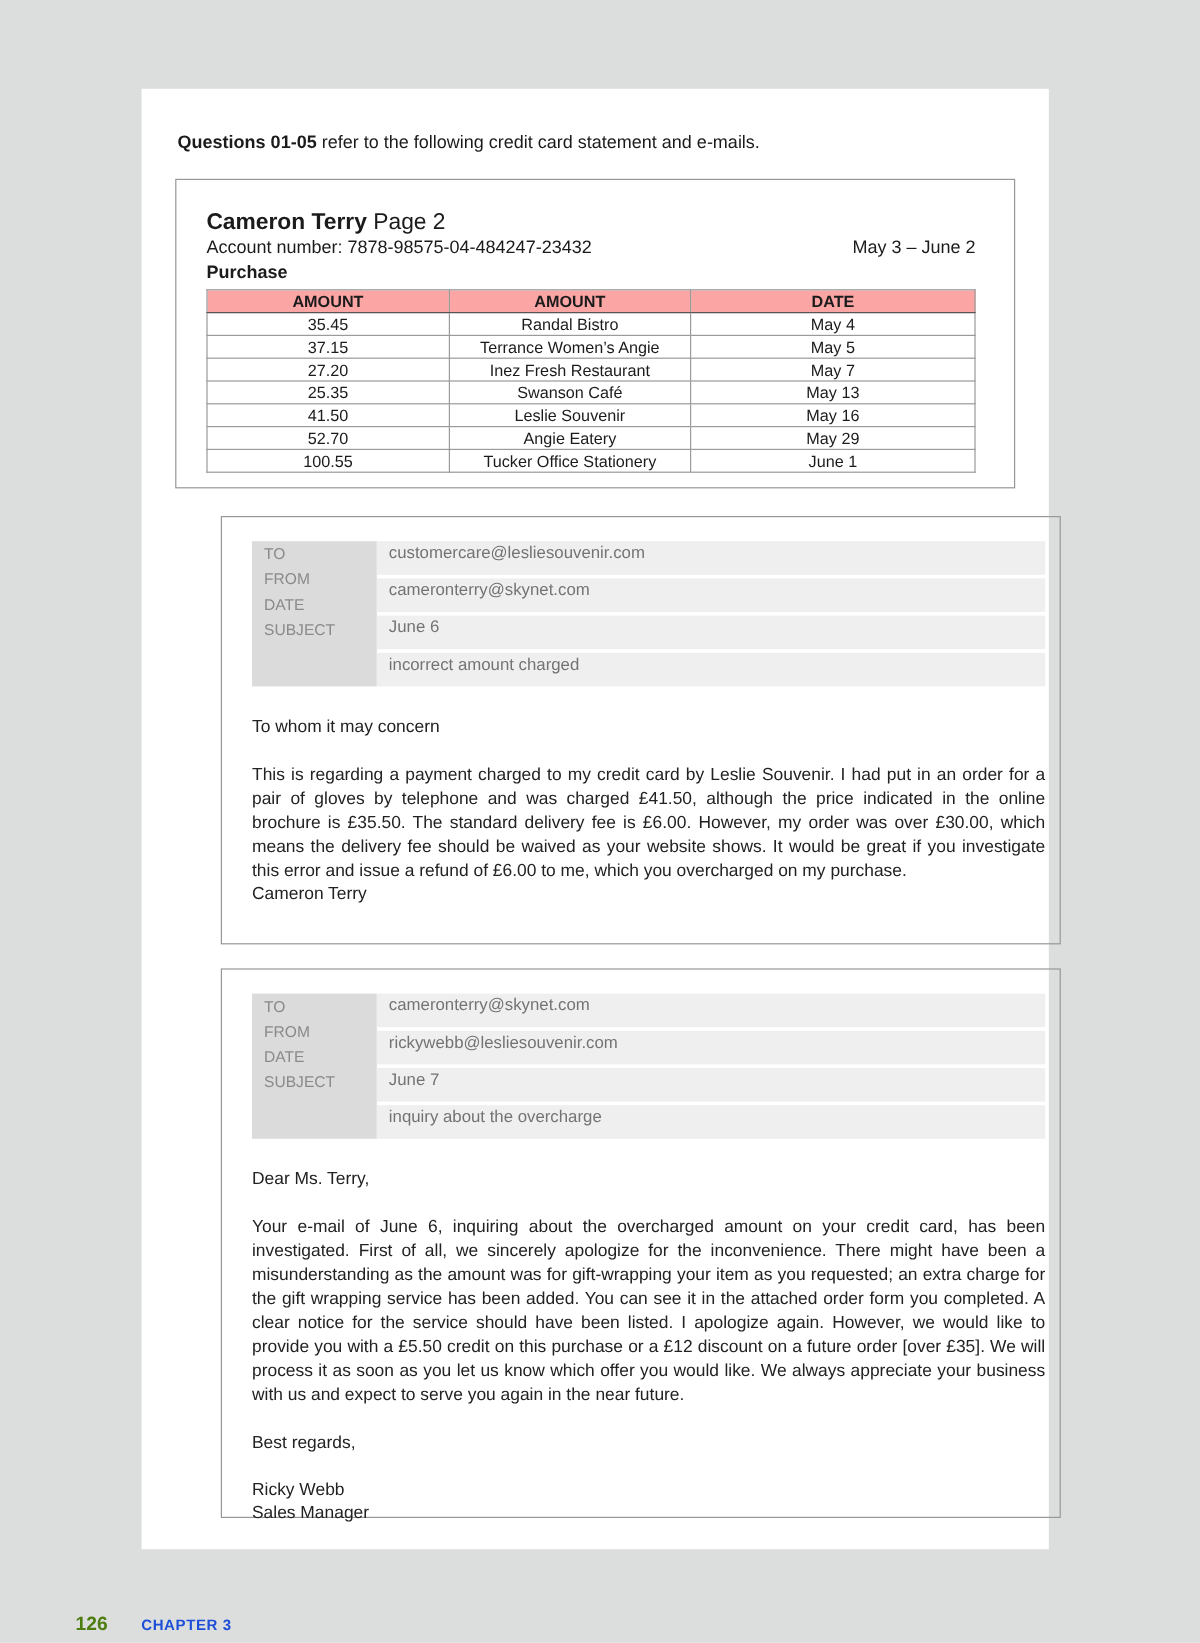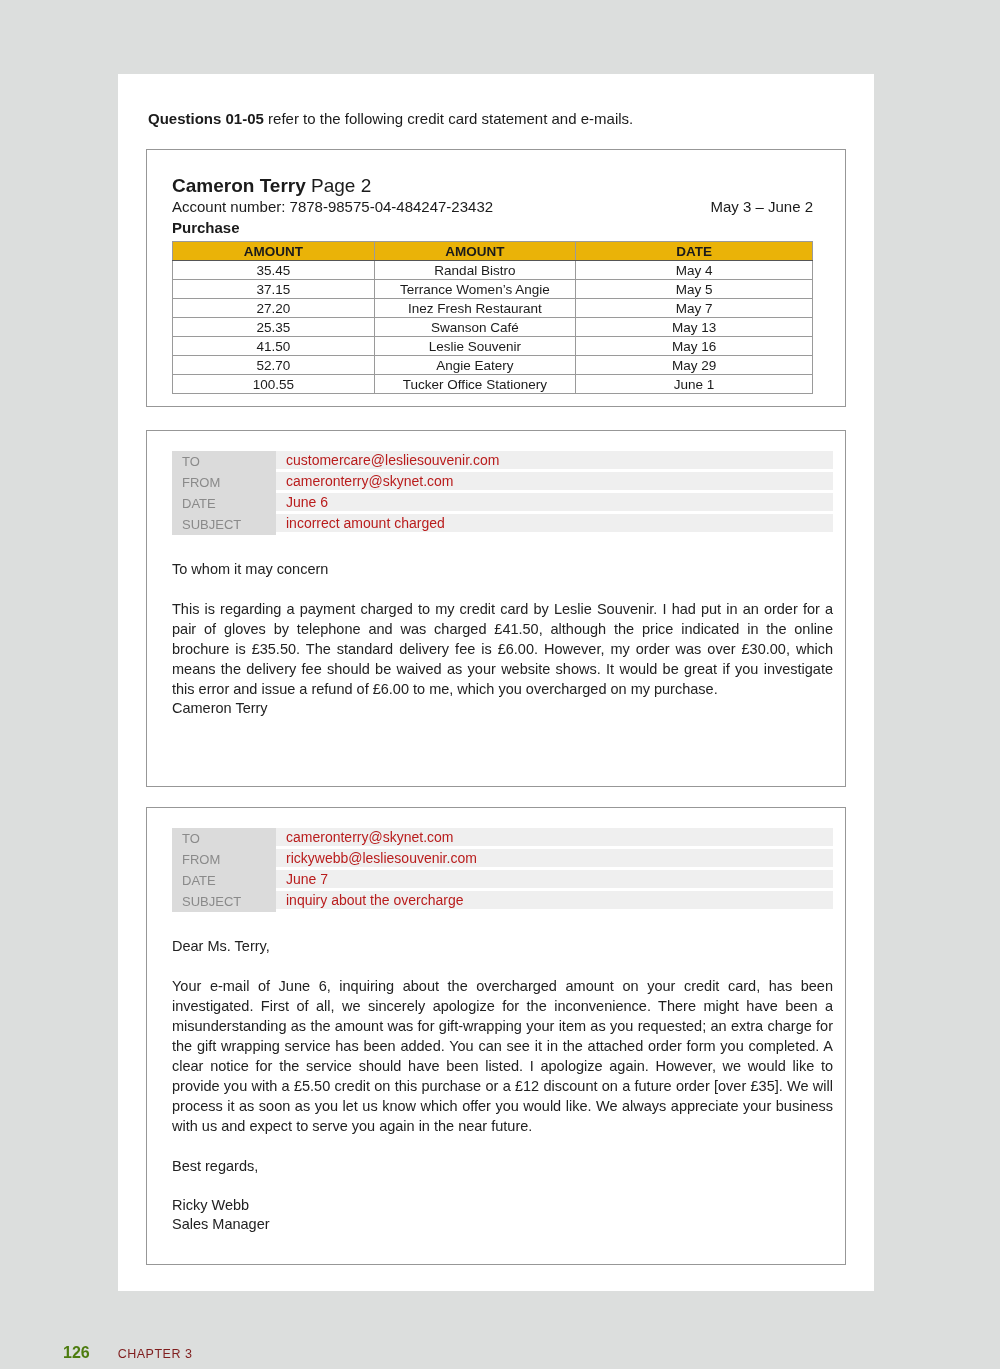--- a/index.html
+++ b/index.html
@@ -46,67 +46,67 @@
     border:1.5px solid #555;
   }
   table.stmt th, table.stmt td {
     border:1px solid #9a9a9a;
     height:19px;
     text-align:center;
     padding:0 4px;
     font-weight:normal;
   }
   table.stmt th {
-    background:#eab308;
+    background:#fca5a5;
     font-weight:bold;
     border-bottom:1px solid #555;
   }
   table.stmt col.c1 { width:31.5%; }
   table.stmt col.c2 { width:31.5%; }
   table.stmt col.c3 { width:37%; }
-  .email-box { padding:20px 12px 0 25px; }
+  .email-box { padding:20px 12px 0 25px;margin-left:38px; }
   .email-box-1 { margin-top:23px; height:357px; }
   .email-box-2 { margin-top:20px; height:458px; }
   .mail-header { display:flex; width:100%; }
   .mail-labels {
     width:104px;
     background:#dbdbdb;
     flex-shrink:0;
   }
   .mail-label {
     height:21px; line-height:21px;
     padding-left:10px;
     font-size:13px;
     color:#8a8a8a;
   }
   .mail-values { flex:1; }
   .mail-value {
-    height:18px; line-height:18px;
+    height:28px; line-height:18px;
     margin-bottom:3px;
     background:#efefef;
     padding-left:10px;
     font-size:14px;
-    color:#b91c1c;
+    color:#737373;
   }
   .mail-value:last-child { margin-bottom:0; }
   .mail-body { font-size:14.5px; line-height:20px; color:#222; }
   .greeting { margin-top:24px; }
   .para { margin-top:20px; text-align:justify; }
   .closing { margin-top:20px; }
   .signature { margin-top:20px; }
   .sig-line { line-height:19px; }
   .page-footer {
     position:absolute;
     left:63px; top:1300px;
     display:flex;
     align-items:baseline;
     gap:28px;
   }
   .page-number { font-size:16px; font-weight:bold; color:#4d7c0f; }
-  .chapter-label { font-size:12.5px; font-weight:normal; color:#7f1d1d; letter-spacing:0.5px;margin-top:47px; }
+  .chapter-label { font-size:12.5px; font-weight:bold; color:#1d4ed8; letter-spacing:0.5px;margin-top:47px; }
 </style>
 </head>
 <body>
 
 <div class="page-card">
 
   <p class="intro"><b>Questions 01-05</b><span> refer to the following credit card statement and e-mails.</span></p>
 
   <div class="doc-box statement-box">
     <div class="holder-line"><span class="bold">Cameron Terry</span><span> Page 2</span></div>

